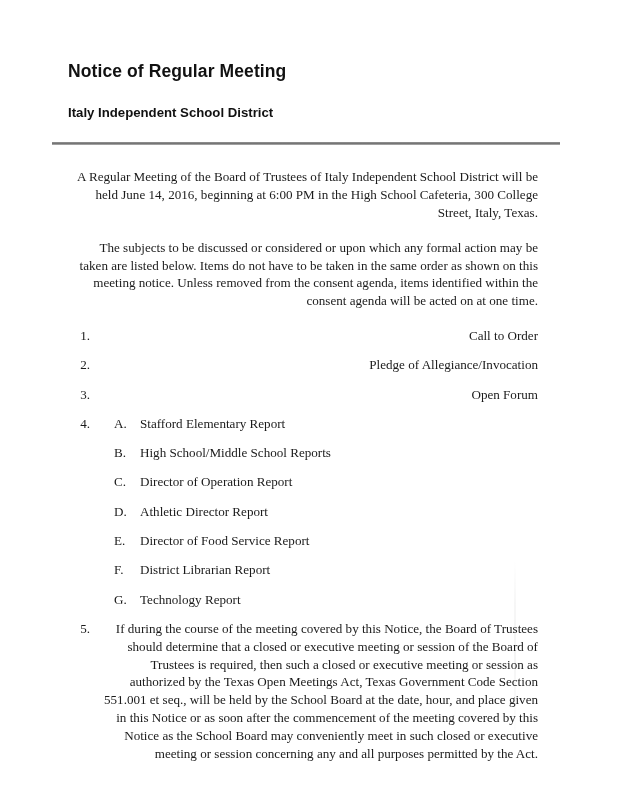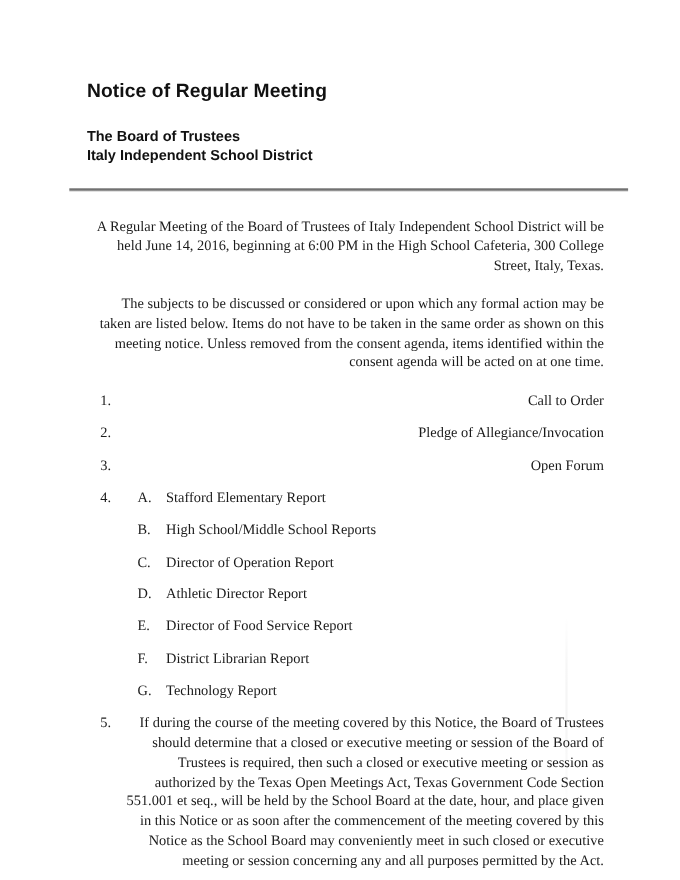--- a/index.html
+++ b/index.html
@@ -31,21 +31,21 @@
                 rgba(0,0,0,0.045) 55%,
                 rgba(0,0,0,0) 100%);
     pointer-events: none;
   }
 
   .page {
     position: relative;
     width: 618px;
     height: 800px;
     box-sizing: border-box;
-    padding: 11px;
+    padding: 0;
   }
 
   .headings {
     padding: 62px 0 0 68px;
   }
   .doc-title {
     font-family: "Liberation Sans", "DejaVu Sans", sans-serif;
     font-weight: bold;
     font-size: 17.5px;
     letter-spacing: 0.1px;
@@ -134,21 +134,20 @@
   }
 </style>
 </head>
 <body>
 
 <div class="page">
 
   <div class="headings">
     <h1 class="doc-title">Notice of Regular Meeting</h1>
     <div class="subtitle-block">
-      <span class="subtitle-line">The Board of Trustees</span>
       <span class="subtitle-line">Italy Independent School District</span>
     </div>
   </div>
 
   <div class="rule"></div>
 
   <div class="body-wrap">
 
     <p class="para">A Regular Meeting of the Board of Trustees of Italy Independent School District will be held June 14, 2016, beginning at 6:00 PM in the High School Cafeteria, 300 College Street, Italy, Texas.</p>
 

